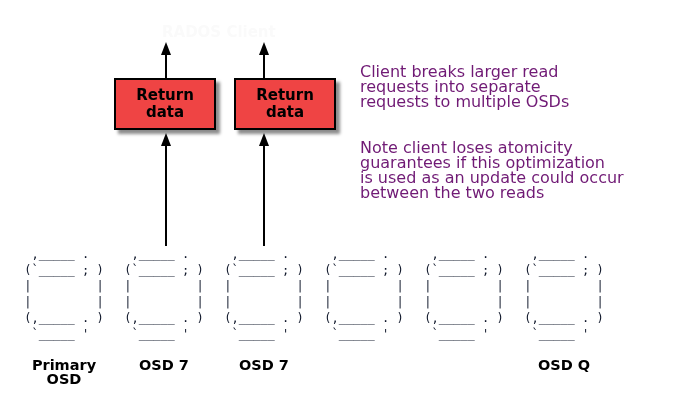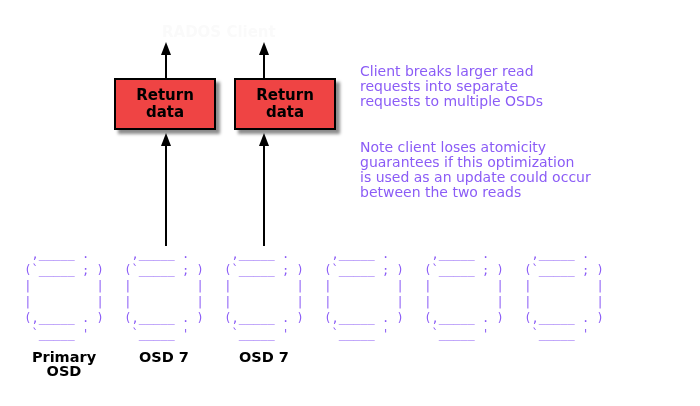--- a/index.html
+++ b/index.html
@@ -29,34 +29,34 @@
     position:absolute;width:98px;height:48px;background:#ef4444;
     border:2px solid #000;box-shadow:4px 4px 3px rgba(0,0,0,0.45);
     font-size:15px;font-weight:bold;line-height:17px;color:#000;
     text-align:center;white-space:pre-line;
     display:flex;align-items:center;justify-content:center;
   }
   #return-box-left {left:114px;top:78px;}
   #return-box-right{left:234px;top:78px;}
   
   .note{
-    position:absolute;left:360px;width:330px;color:#8b5cf6;
-    font-size:14px;line-height:15px;white-space:pre-line;
+    position:absolute;left:360px;width:330px;color:#701a75;
+    font-size:16px;line-height:15px;white-space:pre-line;
   }
   #note-1{top:64px;}
   #note-2{top:140px;}
   
   #osd-row{position:absolute;left:17px;top:246px;display:flex;}
   .osd{width:94px;margin-right:6px;text-align:center;}
   .cyl{
     margin:0;font-family:"DejaVu Sans Mono","Liberation Mono",monospace;
-    font-size:12px;line-height:16px;white-space:pre;text-align:left;color:#8b5cf6;
+    font-size:12px;line-height:16px;white-space:pre;text-align:left;color:#0f172a;
   }
   .osd-label{
-    margin-top:8px;font-size:14.5px;font-weight:bold;line-height:14px;
+    margin-top:16px;font-size:14.5px;font-weight:bold;line-height:14px;
     color:#000;white-space:pre-line;
   }
 </style>
 </head>
 <body>
 
 <div id="canvas">
 
   <div id="ghost-title">RADOS Client</div>
 
@@ -141,16 +141,17 @@
   `_____ '   </pre>
     </div>
 
     <div class="osd">
       <pre class="cyl">  ,_____ .   
  (`_____ ; ) 
  |         | 
  |         | 
  (,_____ . ) 
   `_____ '   </pre>
+      <div class="osd-label">OSD Q</div>
     </div>
   </div>
 
 </div>
 
 </body></html>

